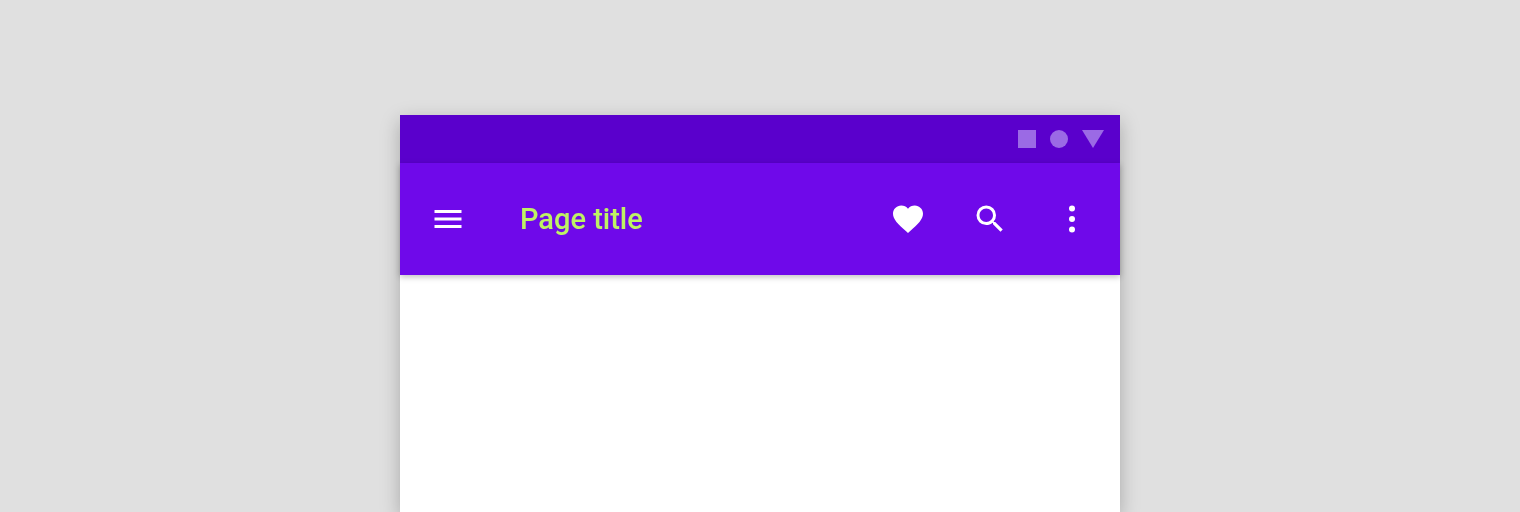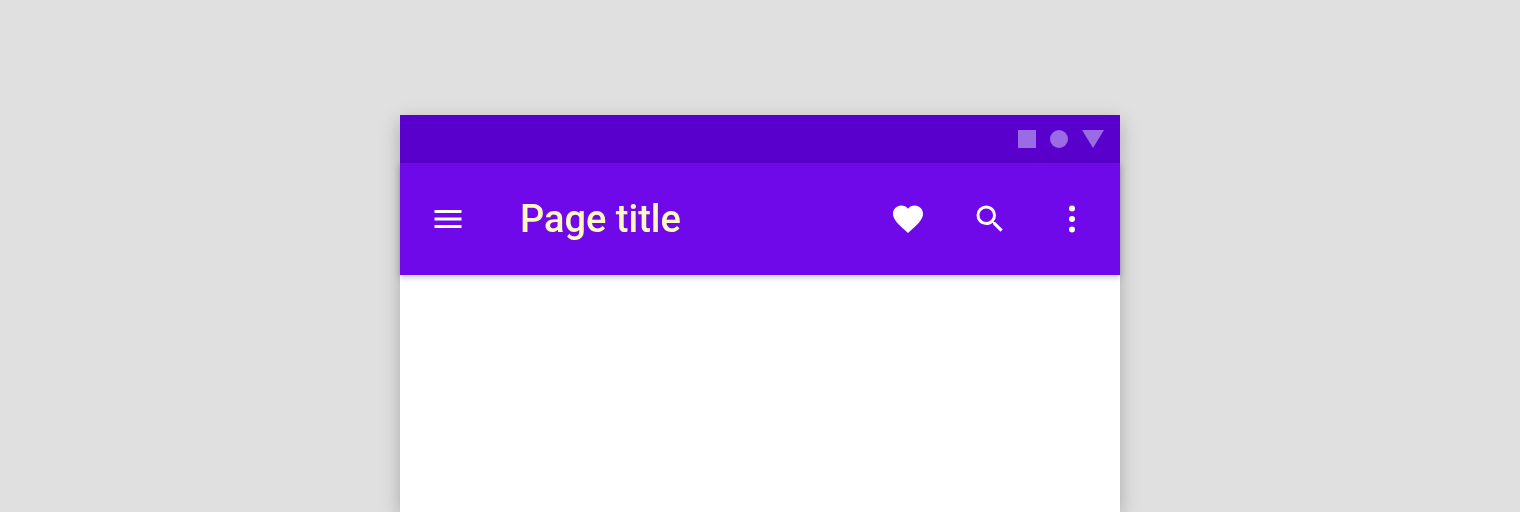--- a/index.html
+++ b/index.html
@@ -54,22 +54,22 @@
     z-index: 1;
   }
   .nav-btn {
     width: 48px; height: 48px;
     display: flex;
     align-items: center;
     justify-content: center;
     cursor: pointer;
   }
   .title {
-    color: #fef9c3;
-    font-size: 38px;
+    color: #bef264;
+    font-size: 29px;
     font-weight: 500;
     margin-left: 48px;
     flex: 1;
   }
   .actions {
     display: flex;
     align-items: center;
     gap: 34px;
   }
   .action-btn {

